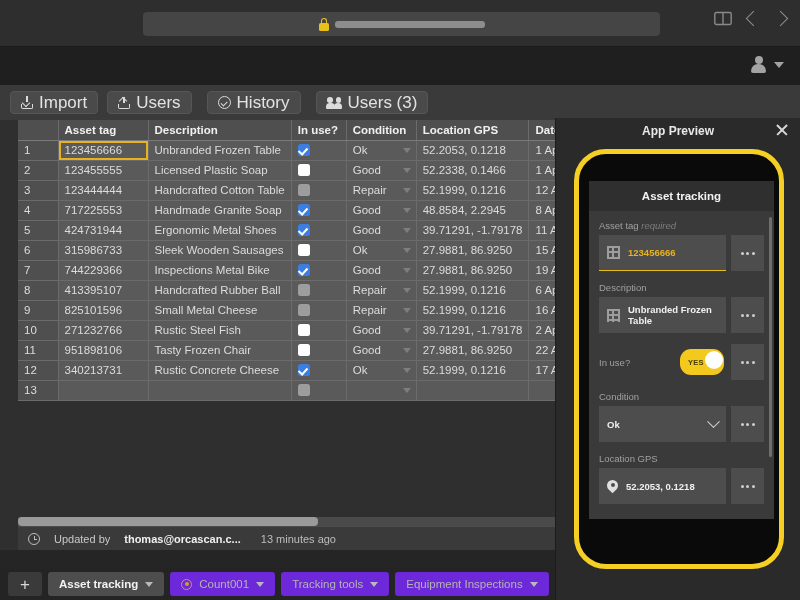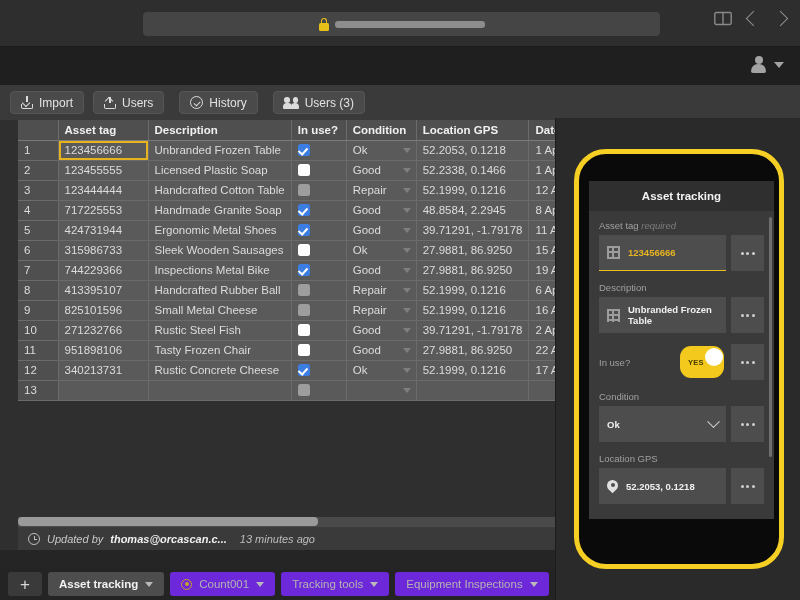--- a/index.html
+++ b/index.html
@@ -52,21 +52,21 @@
   .caret-down { width:0;height:0;border-left:5px solid transparent;border-right:5px solid transparent;border-top:6px solid #a3a3a3; }
 
   
   .toolbar {
     position:absolute; left:0; top:85px; width:800px; height:35px;
     background:#3a3a3a; display:flex; align-items:center; padding-left:10px; gap:9px;
   }
   .tbtn {
     height:23px; background:#4a4a4a; border:1px solid #565656; border-radius:4px;
     display:flex; align-items:center; gap:6px; padding:0 10px;
-    color:#e2e2e2; font-size:12px; white-space:nowrap;
+    color:#e2e2e2; font-size:17px; white-space:nowrap;
   }
   .tbtn .lbl { line-height:1; }
   .ico-imp, .ico-exp { width:12px; height:13px; position:relative; }
   .ico-imp .ar, .ico-exp .ar { position:absolute; left:5px; width:1.6px; background:#dcdcdc; }
   .ico-imp .ar { top:0; height:6px; }
   .ico-exp .ar { top:1px; height:6px; }
   .ico-imp .hd { position:absolute; left:2.2px; top:4px; width:6px; height:6px;
     border-left:1.6px solid #dcdcdc; border-bottom:1.6px solid #dcdcdc; transform:rotate(-45deg); }
   .ico-exp .hd { position:absolute; left:2.2px; top:1.5px; width:6px; height:6px;
     border-left:1.6px solid #dcdcdc; border-top:1.6px solid #dcdcdc; transform:rotate(45deg); }
@@ -124,22 +124,22 @@
   .cond-caret { position:absolute; right:5px; top:7px; width:0;height:0;
     border-left:4px solid transparent;border-right:4px solid transparent;border-top:5px solid #7e7e7e; }
 
   .hscroll { position:absolute; left:18px; bottom:24px; width:537px; height:9px; background:#4a4a4a; }
   .hscroll i { display:block; height:9px; width:300px; background:#9a9a9a; border-radius:4px; }
 
   
   .statusbar {
     position:absolute; left:18px; bottom:0px; width:537px; height:24px;
     background:#3a3a3a; border-top:1px solid #4c4c4c;
-    display:flex; align-items:center; gap:7px; padding-left:10px;
-    font-size:11px; color:#c9c9c9;font-style:italic;
+    display:flex; align-items:center; gap:14px; padding-left:10px;
+    font-size:11px; color:#c9c9c9;
   }
   .clock-ico { width:12px;height:12px;border:1.4px solid #bdbdbd;border-radius:50%; position:relative; flex:0 0 auto;}
   .clock-ico::before{content:"";position:absolute;left:4.6px;top:2px;width:1.3px;height:4.2px;background:#bdbdbd;}
   .clock-ico::after{content:"";position:absolute;left:4.6px;top:5.2px;width:3.4px;height:1.3px;background:#bdbdbd;}
   .statusbar b { color:#f0f0f0; font-weight:bold; }
   .st-time { color:#bdbdbd; margin-left:6px; }
 
   
   .tabbar {
     position:absolute; left:0; bottom:0; width:800px; height:32px;
@@ -198,21 +198,21 @@
     background-position:0 0,0 5.4px,0 10.8px,0 0,5.4px 0,10.8px 0;
     background-repeat:no-repeat;
   }
   .pin-ico { width:11px;height:13px; flex:0 0 auto; position:relative; }
   .pin-ico::before{content:"";position:absolute;left:0;top:0;width:11px;height:11px;border-radius:50% 50% 50% 0;
     background:#e0e0e0; transform:rotate(-45deg);}
   .pin-ico::after{content:"";position:absolute;left:3.6px;top:3.3px;width:4px;height:4px;border-radius:50%;background:#4d4d4d;}
   .inuse-row { display:flex; align-items:center; gap:5px; margin-bottom:11px; height:36px; }
   .inuse-lab { font-size:9.5px; color:#a0a0a0; flex:1; }
   .toggle {
-    width:44px; height:32px; border-radius:11px; background:#f2c91c; position:relative; margin-right:2px;
+    width:44px; height:26px; border-radius:11px; background:#f2c91c; position:relative; margin-right:2px;
     display:flex; align-items:center;
   }
   .toggle .tx { font-size:7.5px; font-weight:bold; color:#4a3d00; margin-left:8px; letter-spacing:.3px; }
   .toggle .knob { position:absolute; right:1.5px; top:1.5px; width:18px;height:18px;border-radius:50%;background:#fff; }
   .sel-caret { margin-left:auto; width:9px;height:9px; border-right:1.7px solid #cfcfcf; border-bottom:1.7px solid #cfcfcf;
     transform:rotate(45deg) translate(-2px,-2px); }
   .ph-scrollbar { position:absolute; right:2px; top:6px; width:3px; height:240px; background:#6e6e6e; border-radius:2px; }
 </style>
 </head>
 <body>
@@ -454,20 +454,24 @@
           <span class="tcar"></span>
         </div>
         <div class="tab">
           <span class="hand-ico">🤝</span>
           <span>301562</span>
         </div>
       </div>
   </div>
 
   <div class="preview">
+    <div class="pv-head">
+      <span class="pv-title">App Preview</span>
+      <span class="pv-close"></span>
+    </div>
 
     <div class="phone">
       <div class="phone-screen">
         <div class="ph-appbar">
           <span class="t">Asset tracking</span>
         </div>
         <div class="ph-body">
           <div class="ph-scrollbar"></div>
 
           <div class="ph-label">

